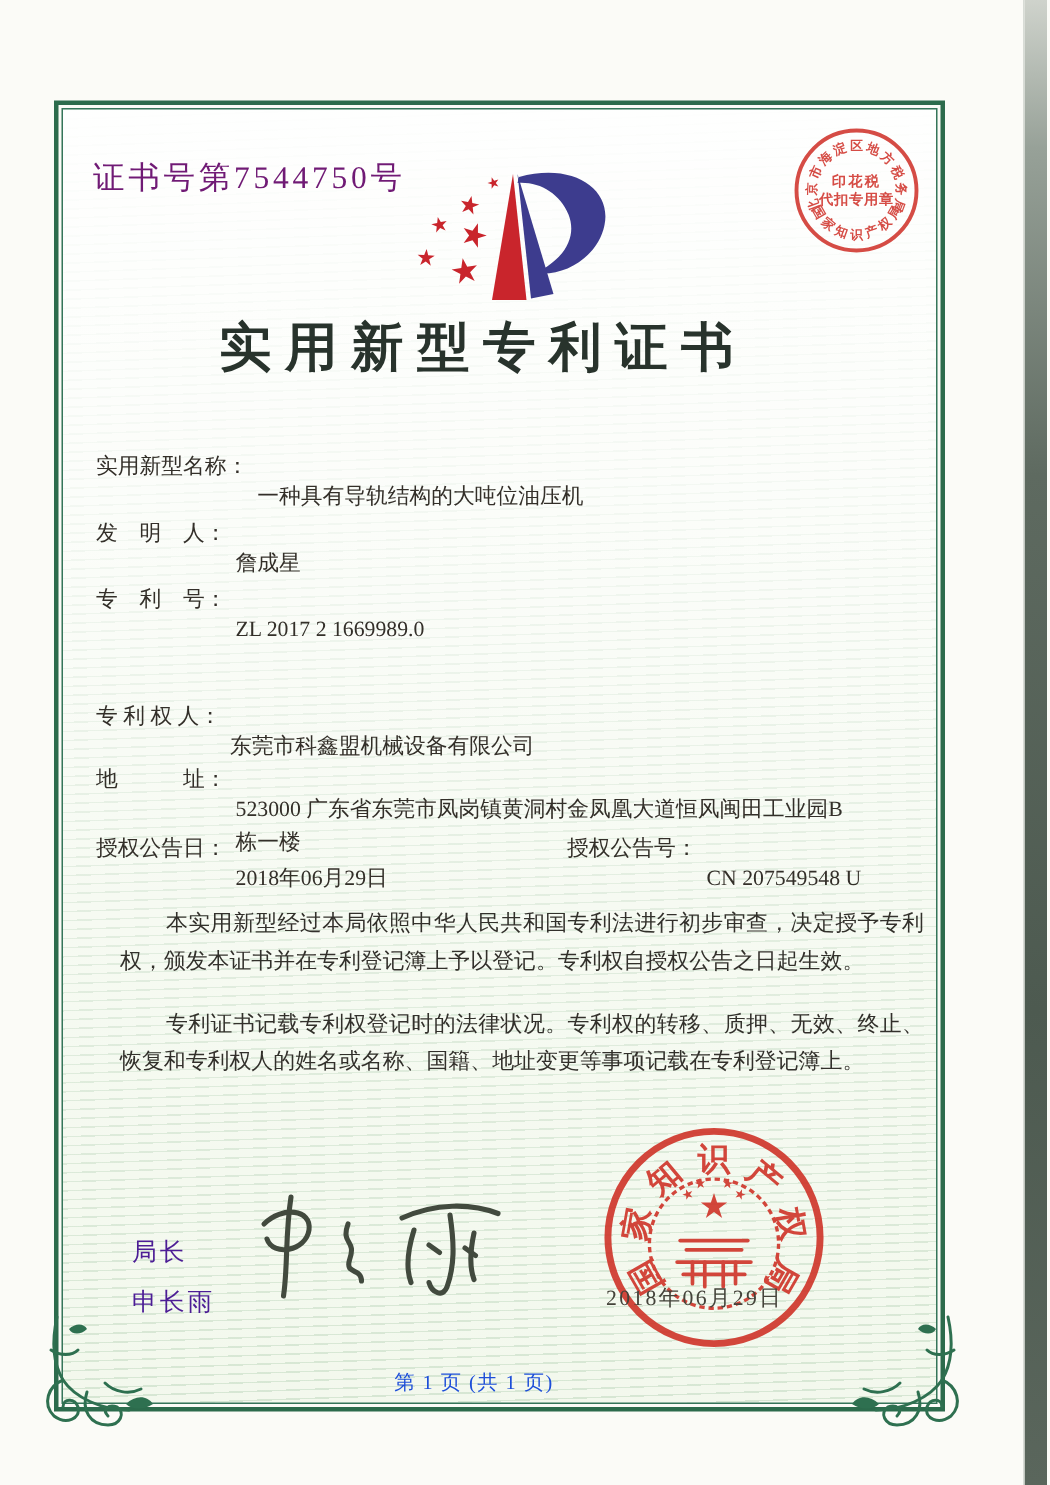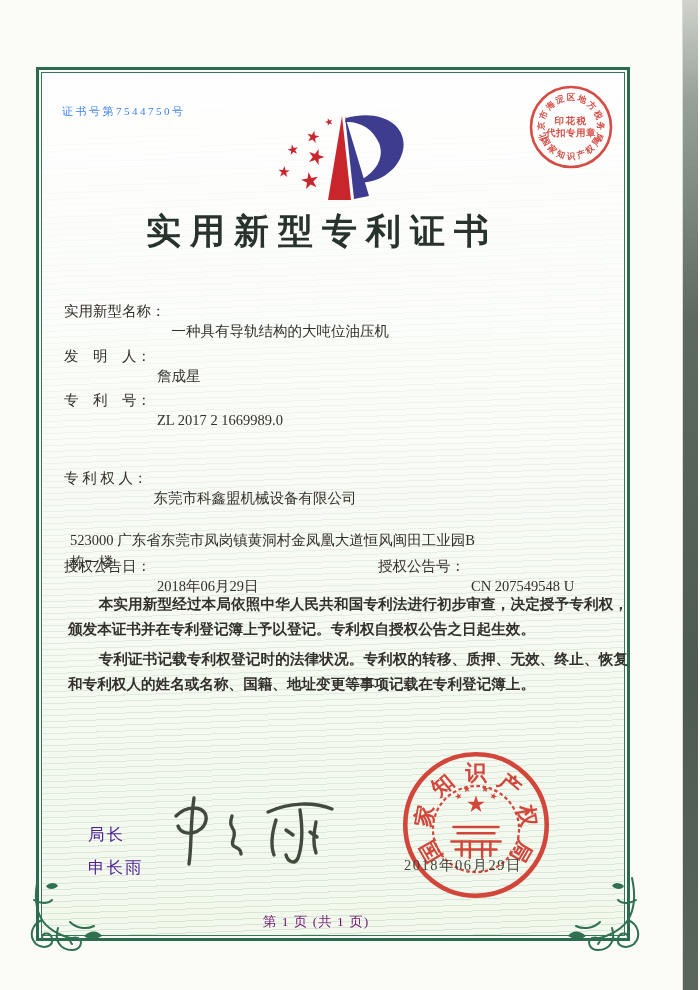--- a/index.html
+++ b/index.html
@@ -12,31 +12,31 @@
   
   .frame{position:absolute;left:36px;top:67px;width:594px;height:874px;
     border:3px solid #2c6b4c;box-sizing:border-box;}
   .frame-inner{position:absolute;left:2px;top:2px;right:2px;bottom:2px;border:1px solid #35755ted;}
   .frame-inner{border:1px solid #35755a;
     background:
       linear-gradient(to bottom,rgba(255,255,255,.96) 0%,rgba(255,255,255,.72) 30%,rgba(255,255,255,.32) 62%,rgba(255,255,255,.05) 100%),
       repeating-linear-gradient(178deg,rgba(128,176,132,.26) 0px,rgba(128,176,132,.26) 1px,rgba(255,255,255,0) 1px,rgba(255,255,255,0) 6px),
       #f2f8ec;}
   .abs{position:absolute;}
-  .cert-no{left:62px;top:104px;font-size:11px;letter-spacing:2.5px;color:#3b82f6;z-index:4;}
+  .cert-no{left:62px;top:104px;font-size:21px;letter-spacing:2.5px;color:#701a75;z-index:4;}
   .title{left:36px;top:208px;width:572px;text-align:center;font-size:35px;font-weight:600;
     letter-spacing:9px;color:#28332c;z-index:4;}
   .row{left:64px;display:flex;font-size:14.5px;color:#332f29;z-index:4;line-height:1.5;}
   .flabel{white-space:nowrap;}
   .fvalue{margin-left:6px;margin-top:20px;}
   .addr .fvalue{width:410px;}
   .body-text{left:64px;top:588px;width:568px;z-index:4;color:#32302b;}
-  .body-text p{margin:4px;font-size:14.6px;line-height:1.74;text-align:justify;text-indent:2.1em;font-weight:bold;}
+  .body-text p{margin:16px;font-size:14.6px;line-height:1.74;text-align:justify;text-indent:2.1em;}
   .director{left:88px;top:818px;z-index:4;color:#4c1d95;font-size:16.5px;line-height:2;letter-spacing:2px;}
-  .footer{left:36px;top:913px;width:560px;text-align:center;font-size:13.5px;color:#701a75;z-index:4;letter-spacing:1px;}
+  .footer{left:36px;top:913px;width:560px;text-align:center;font-size:13.5px;color:#1d4ed8;z-index:4;letter-spacing:1px;}
   .seal-date{left:404px;top:856px;font-size:14.5px;color:#44433a;letter-spacing:1.5px;z-index:6;}
   svg text{font-family:"Liberation Serif",serif;}
 </style>
 </head>
 <body>
 
 <div class="page">
 
   <div class="frame">
     <div class="frame-inner"></div>
@@ -169,20 +169,21 @@
   </div>
   <div class="abs row" style="top:390px">
     <span class="flabel">专　利　号：</span>
     <span class="fvalue">ZL 2017 2 1669989.0</span>
   </div>
   <div class="abs row" style="top:468px">
     <span class="flabel">专 利 权 人：</span>
     <span class="fvalue">东莞市科鑫盟机械设备有限公司</span>
   </div>
   <div class="abs row addr" style="top:510px">
+    <span class="flabel">地　　　址：</span>
     <span class="fvalue">523000 广东省东莞市凤岗镇黄洞村金凤凰大道恒风闽田工业园B栋一楼</span>
   </div>
   <div class="abs row" style="top:556px">
     <span class="flabel">授权公告日：</span>
     <span class="fvalue">2018年06月29日</span>
   </div>
   <div class="abs row" style="top:556px;left:378px">
     <span class="flabel">授权公告号：</span>
     <span class="fvalue">CN 207549548 U</span>
   </div>

